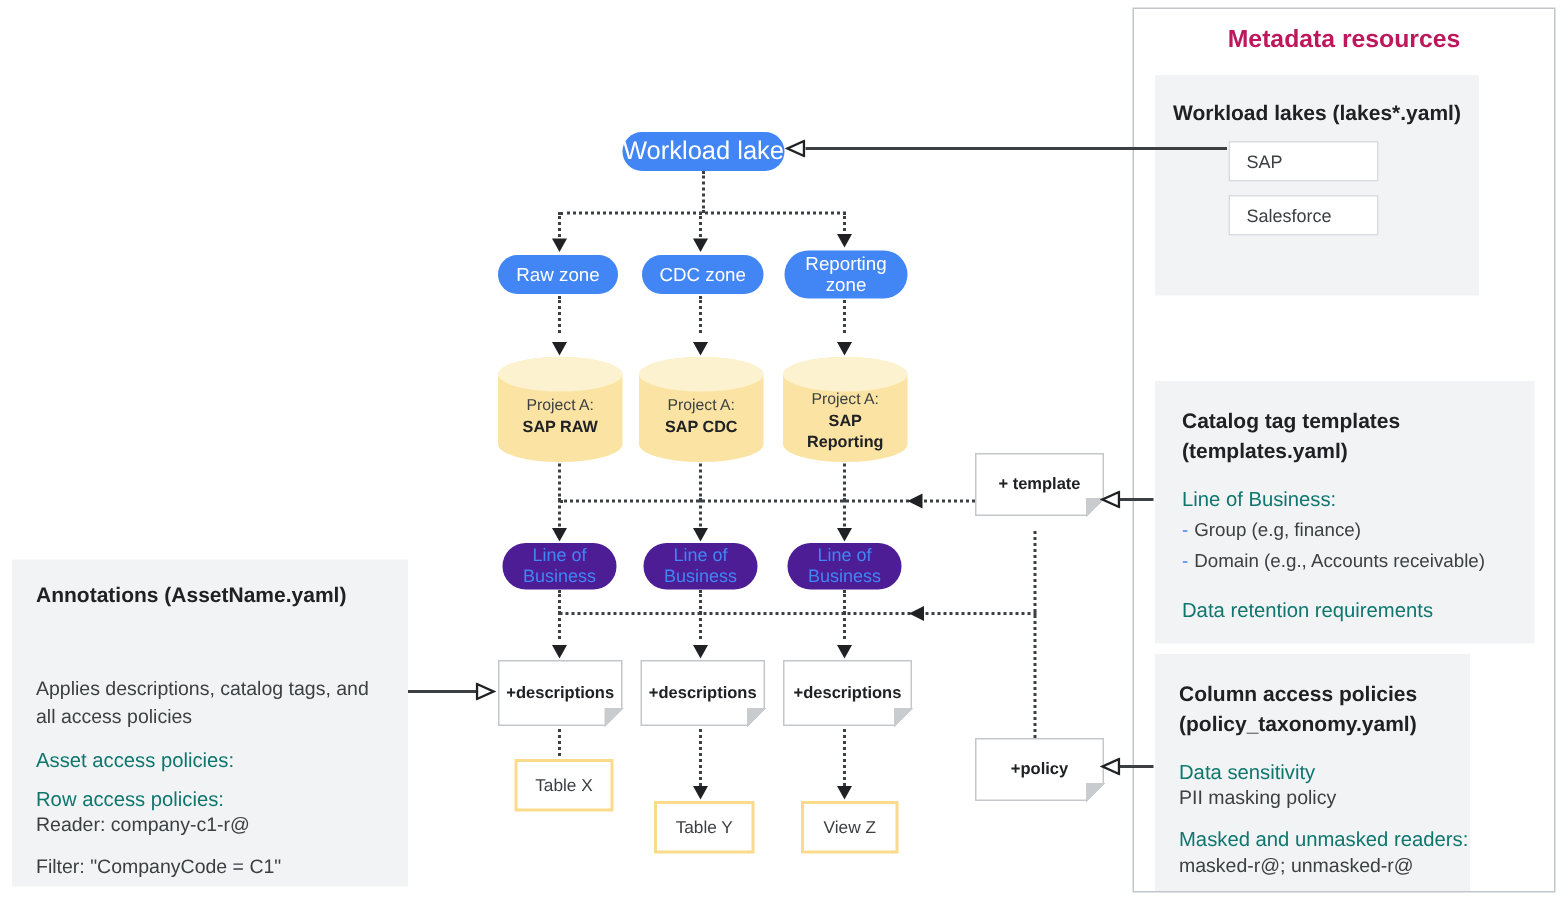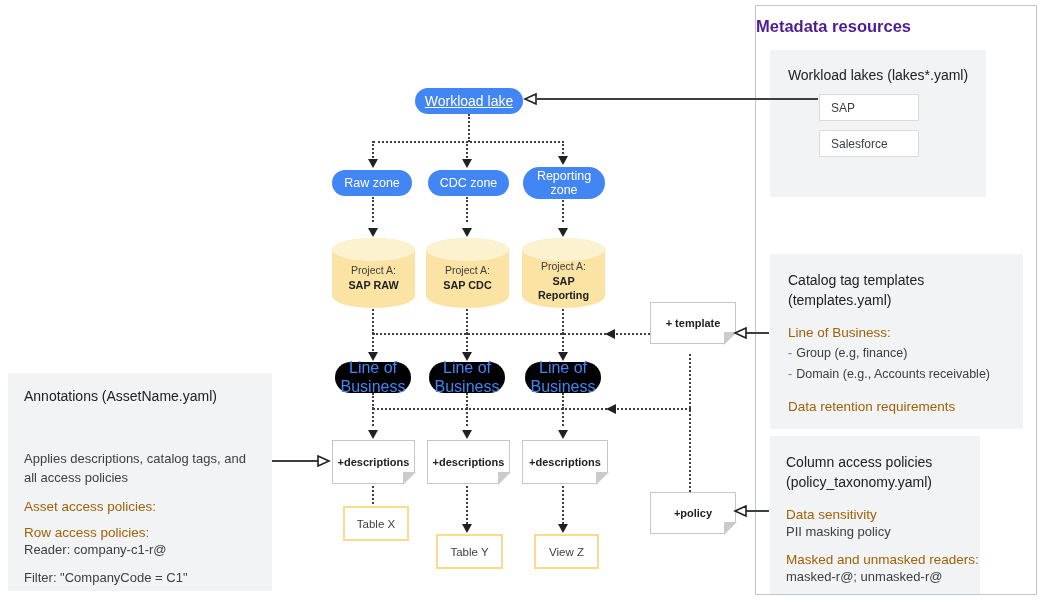--- a/index.html
+++ b/index.html
@@ -4,21 +4,21 @@
 <style>
   html,body{margin:0;padding:0;background:#fff;}
   #stage{position:relative;width:1040px;height:602px;background:#fff;
          font-family:"Liberation Sans",sans-serif;overflow:hidden;color:#3C4043;}
   .graypanel{position:absolute;background:#F1F3F4;}
 
   
   .pill{position:absolute;display:flex;align-items:center;justify-content:center;
         text-align:center;border-radius:16px;line-height:1.15;}
   .pill-blue{background:#4285F4;color:#fff;font-size:12.5px;}
-  .pill-light{background:#000000;color:#4285F4;font-size:16px;}
+  .pill-light{background:#4c1d95;color:#4285F4;font-size:12px;}
 
   
   .cyl{position:absolute;width:83px;height:70px;background:#FBE3A3;
        border-radius:41px / 12px;}
   .cyl::before{content:"";position:absolute;top:0;left:0;width:100%;height:23px;
        background:#FDF2CF;border-radius:50%;}
   .cyl .cyl-text{position:absolute;top:26px;left:0;width:100%;text-align:center;
        font-size:10.5px;line-height:1.3;color:#3C4043;}
   .cyl.three .cyl-text{top:22px;}
   .cyl b{color:#202124;font-size:10.8px;}
@@ -41,24 +41,24 @@
   .solidh{position:absolute;height:0;border-top:2px solid #3C4043;}
   .arr-down{position:absolute;width:0;height:0;border-left:5px solid transparent;
        border-right:5px solid transparent;border-top:9px solid #202124;}
   .arr-left{position:absolute;width:0;height:0;border-top:5px solid transparent;
        border-bottom:5px solid transparent;border-right:10px solid #202124;}
   .openarr{position:absolute;width:14px;height:12px;}
 
   
   #meta-panel{position:absolute;left:755px;top:5px;width:280px;height:588px;
        background:#fff;border:1.5px solid #C2C5C9;}
-  #meta-title{position:absolute;top:11px;left:0;width:100%;
-       font-size:16.5px;font-weight:bold;color:#4c1d95;}
-  .sub-h{font-weight:normal;font-size:14px;color:#202124;line-height:1.45;}
-  .blue-h{color:#a16207;font-size:13.5px;font-weight:500;}
+  #meta-title{position:absolute;top:11px;left:0;width:100%;text-align:center;
+       font-size:16.5px;font-weight:bold;color:#be185d;}
+  .sub-h{font-weight:bold;font-size:14px;color:#202124;line-height:1.45;}
+  .blue-h{color:#0f766e;font-size:13.5px;font-weight:500;}
   .body-t{font-size:13px;color:#3C4043;}
   .lake-box{width:100px;height:27px;background:#fff;border:1px solid #DADCE0;
        font-size:12px;color:#3C4043;display:flex;align-items:center;
        padding-left:11px;box-sizing:border-box;margin-bottom:9px;}
   .bullet{font-size:12.5px;color:#3C4043;line-height:1.75;}
   .bullet .dash{color:#4285F4;margin-right:4px;}
 
   
   #anno-panel{position:absolute;left:8px;top:373px;width:264px;height:218px;
        background:#F1F3F4;padding:13px 8px 0 16px;box-sizing:border-box;}
@@ -138,21 +138,21 @@
   <div class="solidh" style="left:746px;top:332px;width:23px;z-index:5;"></div>
   <svg class="openarr" style="left:733px;top:327px;z-index:5;" viewBox="0 0 14 12">
       <path d="M13 1 L2 6 L13 11 Z" fill="#ffffff" stroke="#202124" stroke-width="1.6"></path>
     </svg>
 
   <div class="solidh" style="left:746px;top:510px;width:23px;z-index:5;"></div>
   <svg class="openarr" style="left:733px;top:505px;z-index:5;" viewBox="0 0 14 12">
       <path d="M13 1 L2 6 L13 11 Z" fill="#ffffff" stroke="#202124" stroke-width="1.6"></path>
     </svg>
 
-  <div class="pill pill-blue" style="left:415px;top:88px;width:108px;height:26px;font-size:14px;text-decoration:underline;">
+  <div class="pill pill-blue" style="left:415px;top:88px;width:108px;height:26px;font-size:17px;">
     <span>Workload lake</span>
   </div>
 
   <div class="pill pill-blue" style="left:332px;top:170px;width:80px;height:26px;">
     <span>Raw zone</span>
   </div>
   <div class="pill pill-blue" style="left:428px;top:170px;width:81px;height:26px;">
     <span>CDC zone</span>
   </div>
   <div class="pill pill-blue" style="left:523px;top:167px;width:82px;height:32px;border-radius:16px;padding:0 6px;box-sizing:border-box;">

